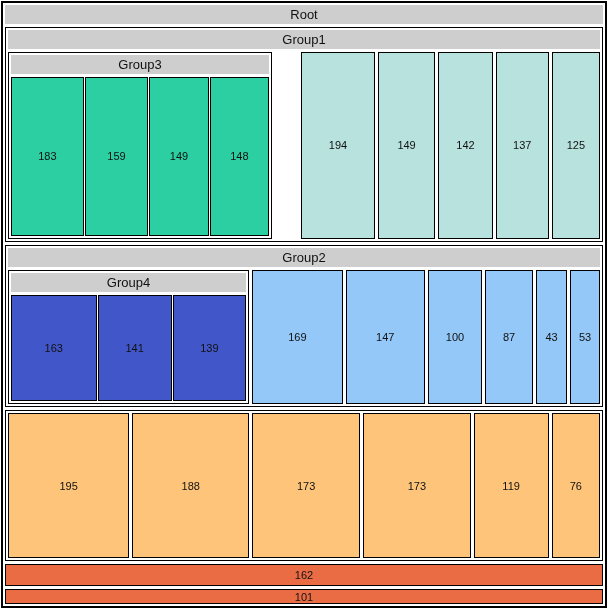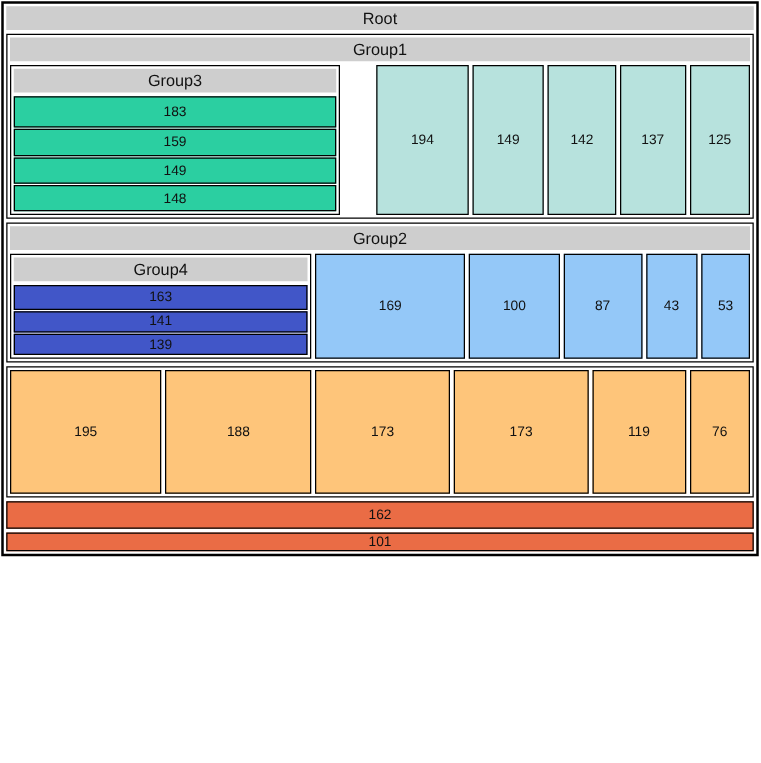--- a/index.html
+++ b/index.html
@@ -2,39 +2,39 @@
 <html><head>
 <meta charset="utf-8">
 <style>
   html,body { margin:0; padding:0; background:#fff; }
   .stage {
     position:relative; width:609px; height:610px; background:#fff;
     font-family:"Liberation Sans", sans-serif; color:#1a1a1a; box-sizing:border-box;
   }
   .stage * { box-sizing:border-box; }
   .root {
-    position:absolute; left:1px; top:1px; width:606px; height:444px;
+    position:absolute; left:1px; top:1px; width:606px; height:607px;
     border:2px solid #000; background:#fff; padding:2px;
     display:flex; flex-direction:column; gap:3px;
   }
   .hdr {
     flex:none; height:19px; background:#CECECE;
     display:flex; align-items:center; justify-content:center;
     font-size:13px; color:#111;
   }
   .group {
     border:1.5px solid #000; background:#fff; padding:2px;
     display:flex; flex-direction:column; gap:3px; min-height:0;
   }
   .row { flex:1 1 auto; display:flex; gap:3px; min-height:0; }
   .subgroup {
     flex:none; border:1.5px solid #000; background:#fff; padding:2px;
     display:flex; flex-direction:column; gap:3px; min-height:0;justify-content:space-between;
   }
-  .col { flex:1 1 auto; display:flex; flex-direction:column; gap:1px; min-height:0; }
+  .col { flex:1 1 auto; display:flex; gap:1px; min-height:0; }
   .cell {
     border:1.4px solid #000;
     display:flex; align-items:center; justify-content:center;
     font-size:11px; color:#111; min-width:0; min-height:0; overflow:hidden;
   }
   .leafbar {
     flex:none; border:1.5px solid #000;
     display:flex; align-items:center; justify-content:center;
     font-size:11px; color:#111;
   }
@@ -78,20 +78,21 @@
       <div class="row">
         <div class="subgroup" style="width:241px">
           <div class="hdr">Group4</div>
           <div class="col">
             <div class="cell c-navy" style="flex: 163 1 0%;">163</div>
             <div class="cell c-navy" style="flex: 141 1 0%;">141</div>
             <div class="cell c-navy" style="flex: 139 1 0%;">139</div>
           </div>
         </div>
         <div class="cell c-blue" style="flex: 169 1 0%;">169</div>
+        <div class="cell c-blue" style="flex: 147 1 0%;">147</div>
         <div class="cell c-blue" style="flex: 100 1 0%;">100</div>
         <div class="cell c-blue" style="flex: 87 1 0%;">87</div>
         <div class="cell c-blue" style="flex: 56 1 0%;">43</div>
         <div class="cell c-blue" style="flex: 53 1 0%;">53</div>
       </div>
     </div>
 
     <div class="group" style="flex:148 1 0%">
       <div class="row">
         <div class="cell c-orange" style="flex: 195 1 0%;">195</div>

